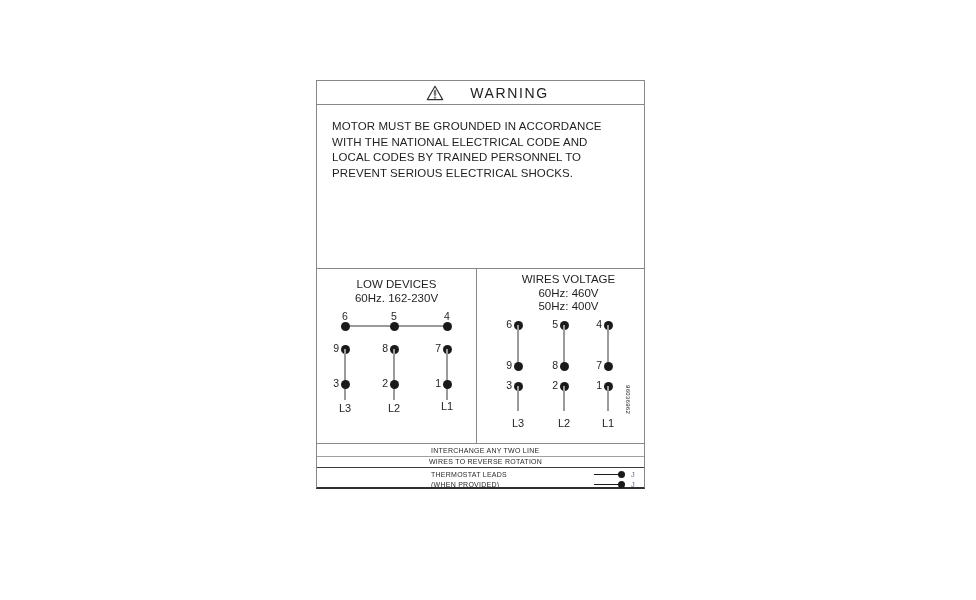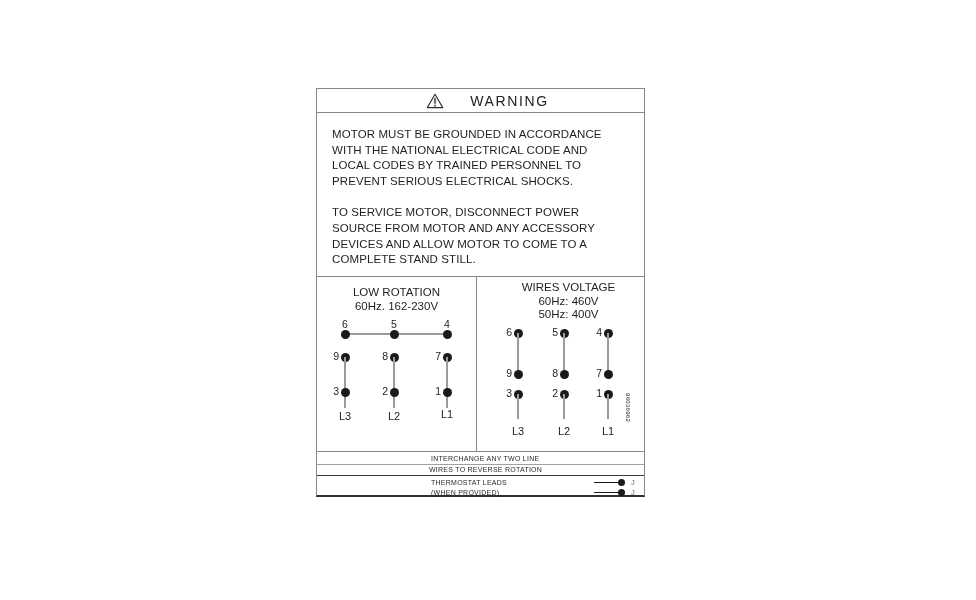--- a/index.html
+++ b/index.html
@@ -4,21 +4,21 @@
 <style>
   html,body { margin:0; padding:0; }
   body {
     width:976px; height:600px; background:#ffffff; position:relative; overflow:hidden;
     font-family:"Liberation Sans", sans-serif; color:#1f1f1f;
     -webkit-font-smoothing:antialiased;
   }
   .label-box {
     position:absolute; left:316px; top:80px; width:329px; height:409px;
     border:1px solid #878787; border-bottom:2px solid #2f2f2f;
-    box-sizing:border-box; background:#fff;margin-top:8px;
+    box-sizing:border-box; background:#fff;
   }
   
   .header {
     position:absolute; left:0; right:0; top:0; height:23px;
     border-bottom:1px solid #878787;
     display:flex; align-items:center; justify-content:center; gap:26px; padding-left:14px;
   }
   .header-title { font-size:14px; letter-spacing:1.6px; color:#222; }
   .tri { display:flex; align-items:center; }
   
@@ -69,27 +69,26 @@
         <path d="M9 1.3 L16.7 14.6 L1.3 14.6 Z" fill="none" stroke="#2e2e2e" stroke-width="1.1" stroke-linejoin="round"></path>
         <rect x="8.35" y="5.1" width="1.3" height="5.4" rx="0.6" fill="none" stroke="#2e2e2e" stroke-width="0.8"></rect>
         <circle cx="9" cy="12.6" r="0.8" fill="none" stroke="#2e2e2e" stroke-width="0.7"></circle>
       </svg>
     </span>
     <span class="header-title">WARNING</span>
   </div>
 
   <div class="body-text">
     <p>MOTOR MUST BE GROUNDED IN ACCORDANCE WITH THE NATIONAL ELECTRICAL CODE AND LOCAL CODES BY TRAINED PERSONNEL TO PREVENT SERIOUS ELECTRICAL SHOCKS.</p>
-    <p>TO SERVICE MOTOR, DISCONNECT POWER SOURCE FROM MOTOR AND ANY ACCESSORY DEVICES AND ALLOW MOTOR TO COME TO A COMPLETE STAND STILL.</p>
   </div>
 
   <div class="diagram-section">
 
     <div class="col low">
-      <div class="volt-title lv-title">LOW ROTATION</div>
+      <div class="volt-title lv-title">LOW DEVICES</div>
       <div class="volt-sub lv-sub">60Hz. 162-230V</div>
 
       <div class="hline" style="left:28px; top:56px; width:102px;"></div>
 
       <span class="tnum above" style="left:18px; top:42px;">6</span>
       <div class="dot" style="left:23.5px; top:52.5px;"></div>
       <span class="tnum side" style="left:7px; top:74px;">9</span>
       <div class="dot" style="left:23.5px; top:75.5px;"></div>
       <div class="vline" style="left:27.2px; top:80px; height:51px;"></div>
       <span class="tnum side" style="left:7px; top:109px;">3</span>

